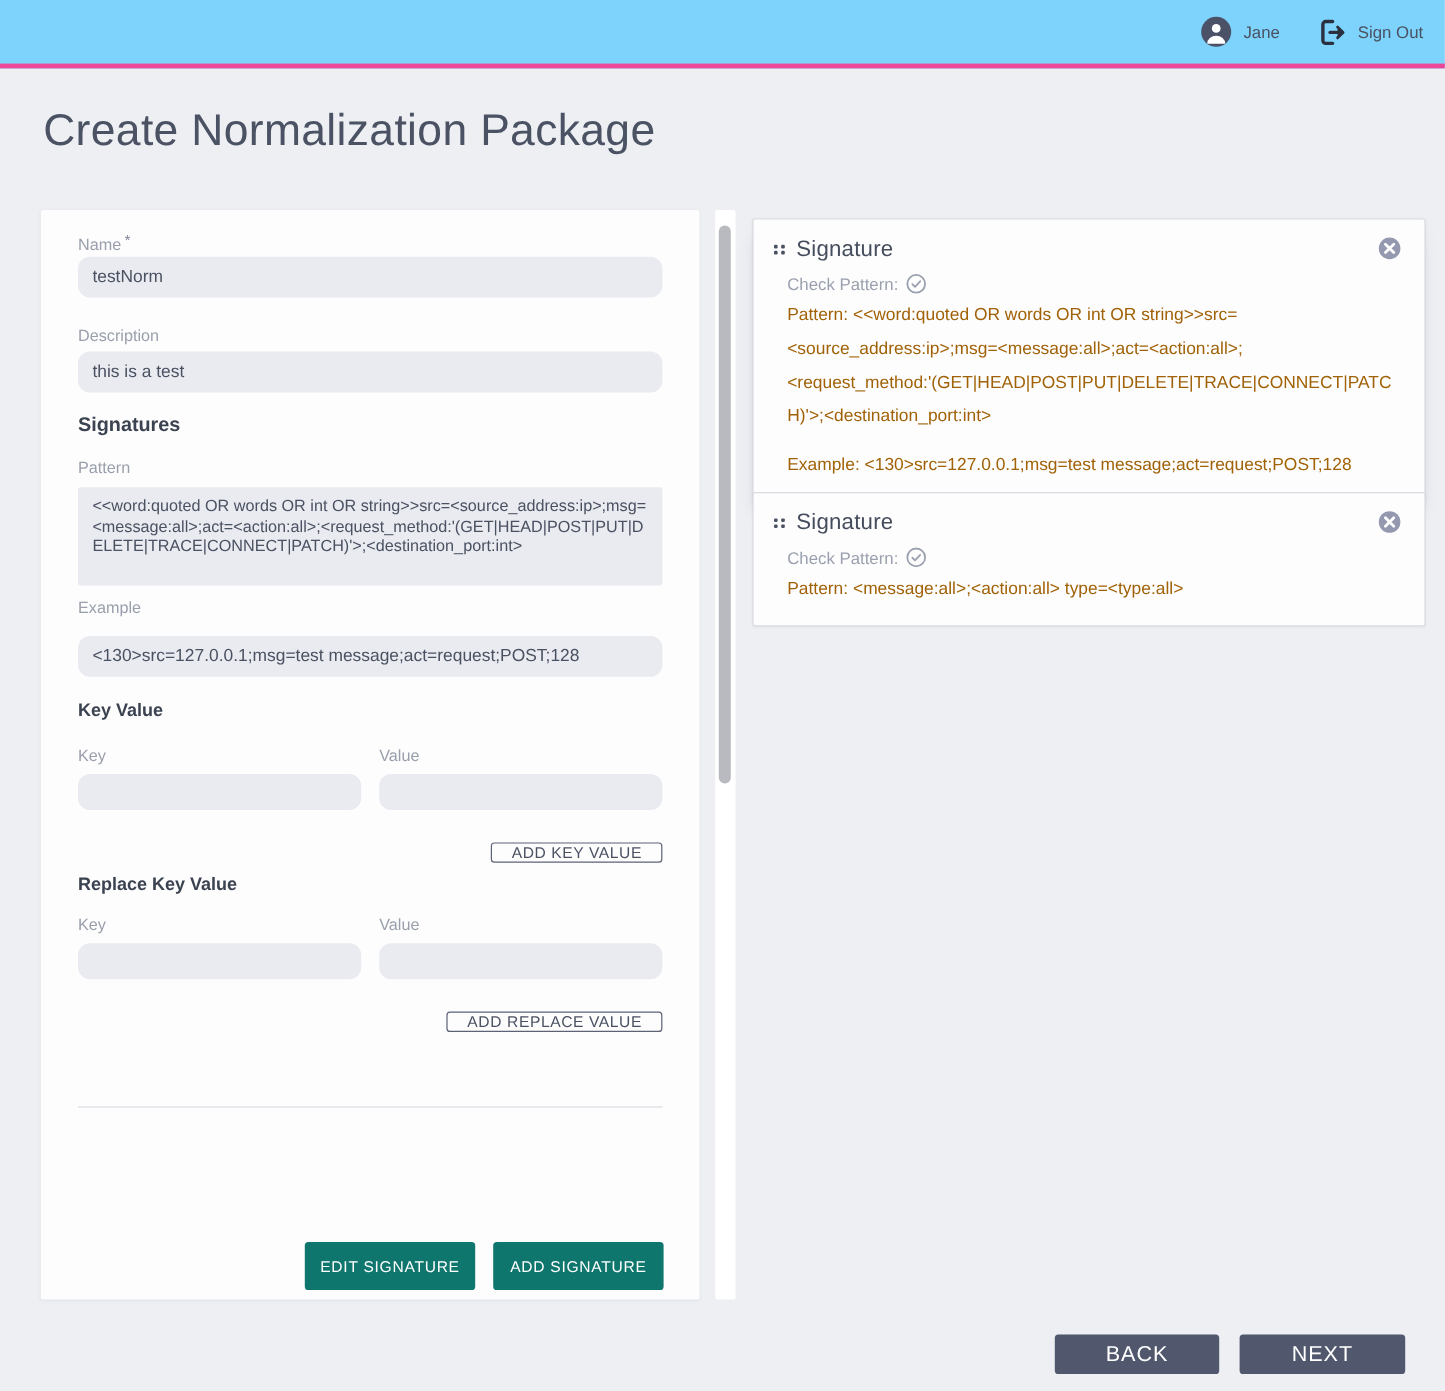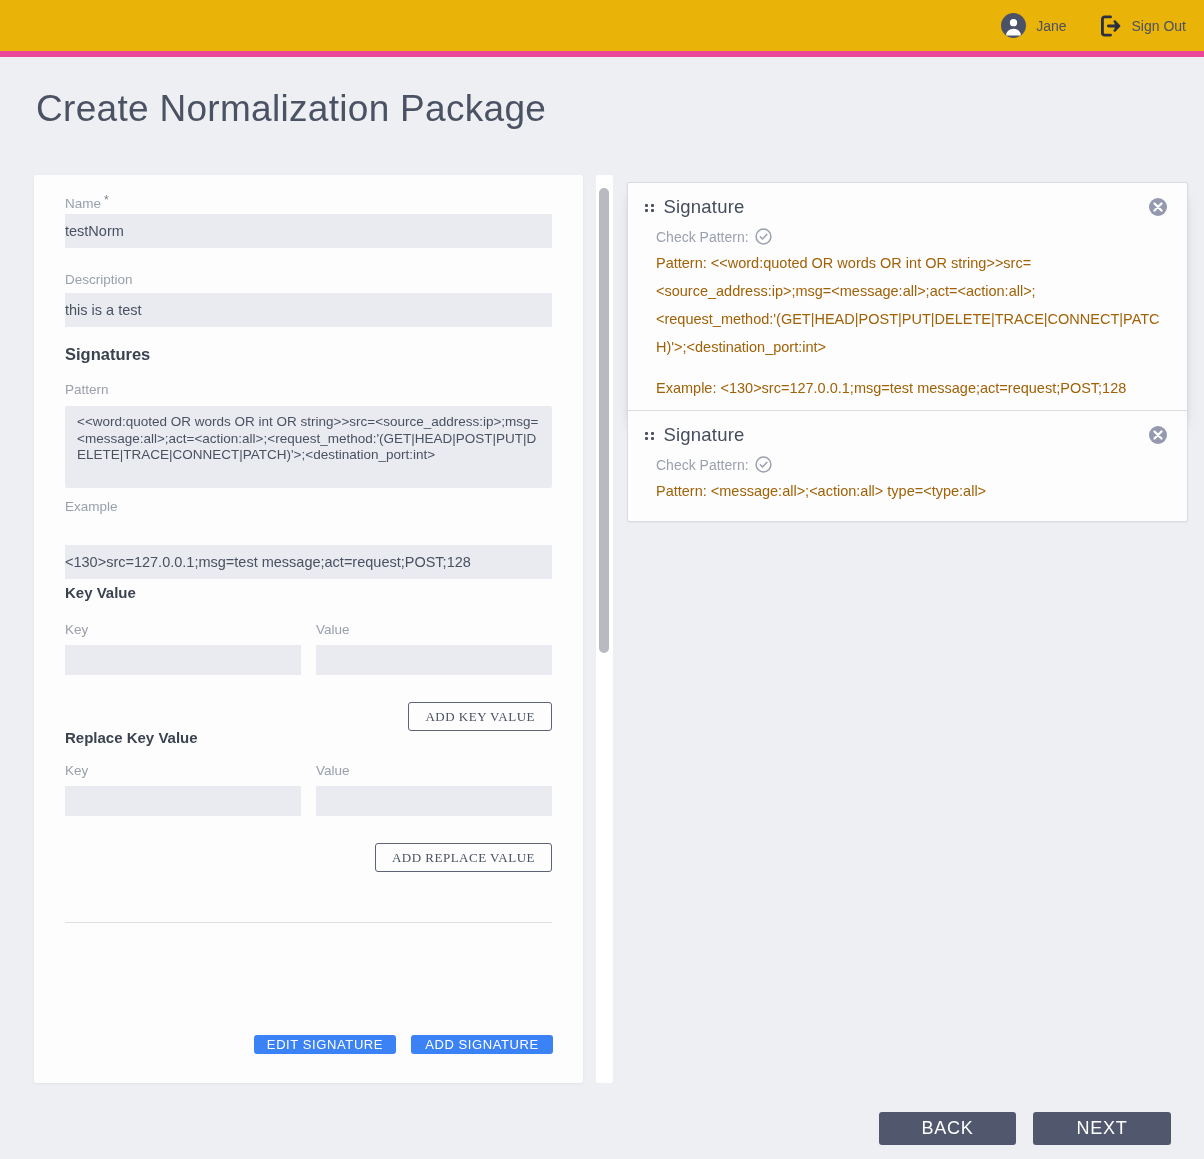--- a/index.html
+++ b/index.html
@@ -1,51 +1,51 @@
 <!DOCTYPE html>
 <html><head>
 <meta charset="utf-8">
 <style>
   html,body{margin:0;padding:0;width:1204px;height:1159px;overflow:hidden;
     background:#edeff3;font-family:"Liberation Sans",sans-serif;}
   *{box-sizing:border-box;}
 
   
-  .topbar{position:absolute;left:0;top:0;width:1204px;height:57px;background:#eab308;
-    border-bottom:6px solid #ec4899;display:flex;align-items:center;justify-content:flex-end;
+  .topbar{position:absolute;left:0;top:0;width:1204px;height:57px;background:#7dd3fc;
+    border-bottom:4px solid #ec4899;display:flex;align-items:center;justify-content:flex-end;
     padding-right:18px;}
   .topbar .group{display:flex;align-items:center;cursor:pointer;}
   .avatar{width:25px;height:25px;border-radius:50%;background:#4b5268;overflow:hidden;
     display:flex;align-items:center;justify-content:center;}
   .user-name{margin-left:10px;font-size:14px;color:#4a5162;}
   .signout-group{margin-left:30px;}
   .signout-label{margin-left:9px;font-size:14px;color:#4a5162;}
 
   
   .page-title{position:absolute;left:36px;top:88px;font-size:37px;font-weight:400;
     color:#4b5263;letter-spacing:.3px;}
 
   
   .left-card{position:absolute;left:34px;top:175px;width:549px;height:908px;
     background:#fdfdfe;border-radius:2px;box-shadow:0 1px 3px rgba(40,45,60,.06);}
   .fl{position:absolute;font-size:13.5px;color:#999fab;}
-  .fin{position:absolute;height:34px;background:#e9ebf1;border:none;border-radius:0;
-    padding:0 0;font-size:14.5px;color:#4a5161;font-family:"Liberation Sans",sans-serif;outline:none;}
+  .fin{position:absolute;height:34px;background:#e9ebf1;border:none;border-radius:10px;
+    padding:0 12px;font-size:14.5px;color:#4a5161;font-family:"Liberation Sans",sans-serif;outline:none;}
   .fin.small{height:30px;}
   .heading{position:absolute;font-weight:700;color:#3b4250;}
   .req{color:#7c8292;font-size:12px;vertical-align:4px;margin-left:3px;}
   textarea.pattern-area{position:absolute;left:31px;top:231px;width:487px;height:82px;
     background:#e9ebf1;border:none;border-radius:2px;resize:none;overflow:hidden;
     padding:8px 12px;font-size:13.5px;line-height:16.5px;color:#4a5161;
     font-family:"Liberation Sans",sans-serif;outline:none;word-break:break-all;}
-  .btn-outline{position:absolute;height:29px;background:#fdfdfe;border:1px solid #5d6375;
+  .btn-outline{position:absolute;height:17px;background:#fdfdfe;border:1px solid #5d6375;
     border-radius:3px;color:#4a5161;font-size:13px;letter-spacing:.5px;padding:0 16px;
-    font-family:Liberation Serif, serif;cursor:pointer;}
+    font-family:Liberation Sans, sans-serif;cursor:pointer;}
   .divider{position:absolute;left:31px;top:747px;width:487px;height:1px;background:#dcdee2;}
-  .btn-muted{position:absolute;top:860px;height:19px;background:#3b82f6;border:none;
+  .btn-muted{position:absolute;top:860px;height:40px;background:#0f766e;border:none;
     border-radius:3px;color:#ffffff;font-size:13px;letter-spacing:.6px;width:142px;
     font-family:"Liberation Sans",sans-serif;cursor:pointer;text-align:center;}
 
   
   .scroll-track{position:absolute;left:596px;top:175px;width:17px;height:908px;
     background:#ffffff;border-radius:2px;}
   .scroll-thumb{position:absolute;left:3px;top:13px;width:10px;height:465px;
     background:#b9babf;border-radius:5px;cursor:pointer;}
 
   
@@ -110,21 +110,21 @@
 
   <div class="fl" style="left:31px;top:97px;">Description</div>
   <input class="fin" style="left: 31px; top: 118px; width: 487px;" value="this is a test">
 
   <div class="heading" style="left:31px;top:170px;font-size:16.5px;">Signatures</div>
 
   <div class="fl" style="left:31px;top:207px;">Pattern</div>
   <textarea class="pattern-area" style="">&lt;&lt;word:quoted OR words OR int OR string&gt;&gt;src=&lt;source_address:ip&gt;;msg=&lt;message:all&gt;;act=&lt;action:all&gt;;&lt;request_method:'(GET|HEAD|POST|PUT|DELETE|TRACE|CONNECT|PATCH)'&gt;;&lt;destination_port:int&gt;</textarea>
 
   <div class="fl" style="left:31px;top:324px;">Example</div>
-  <input class="fin" style="left: 31px; top: 370px; width: 487px;" value="&lt;130&gt;src=127.0.0.1;msg=test message;act=request;POST;128">
+  <input class="fin" style="left: 31px; top: 355px; width: 487px;" value="&lt;130&gt;src=127.0.0.1;msg=test message;act=request;POST;128">
 
   <div class="heading" style="left:31px;top:409px;font-size:15px;">Key Value</div>
   <div class="fl" style="left:31px;top:447px;">Key</div>
   <div class="fl" style="left:282px;top:447px;">Value</div>
   <input class="fin small" style="left: 31px; top: 470px; width: 236px;" value="">
   <input class="fin small" style="left: 282px; top: 470px; width: 236px;" value="">
   <button class="btn-outline" style="right:31px;top:527px;">ADD KEY VALUE</button>
 
   <div class="heading" style="left:31px;top:554px;font-size:15px;">Replace Key Value</div>
   <div class="fl" style="left:31px;top:588px;">Key</div>

